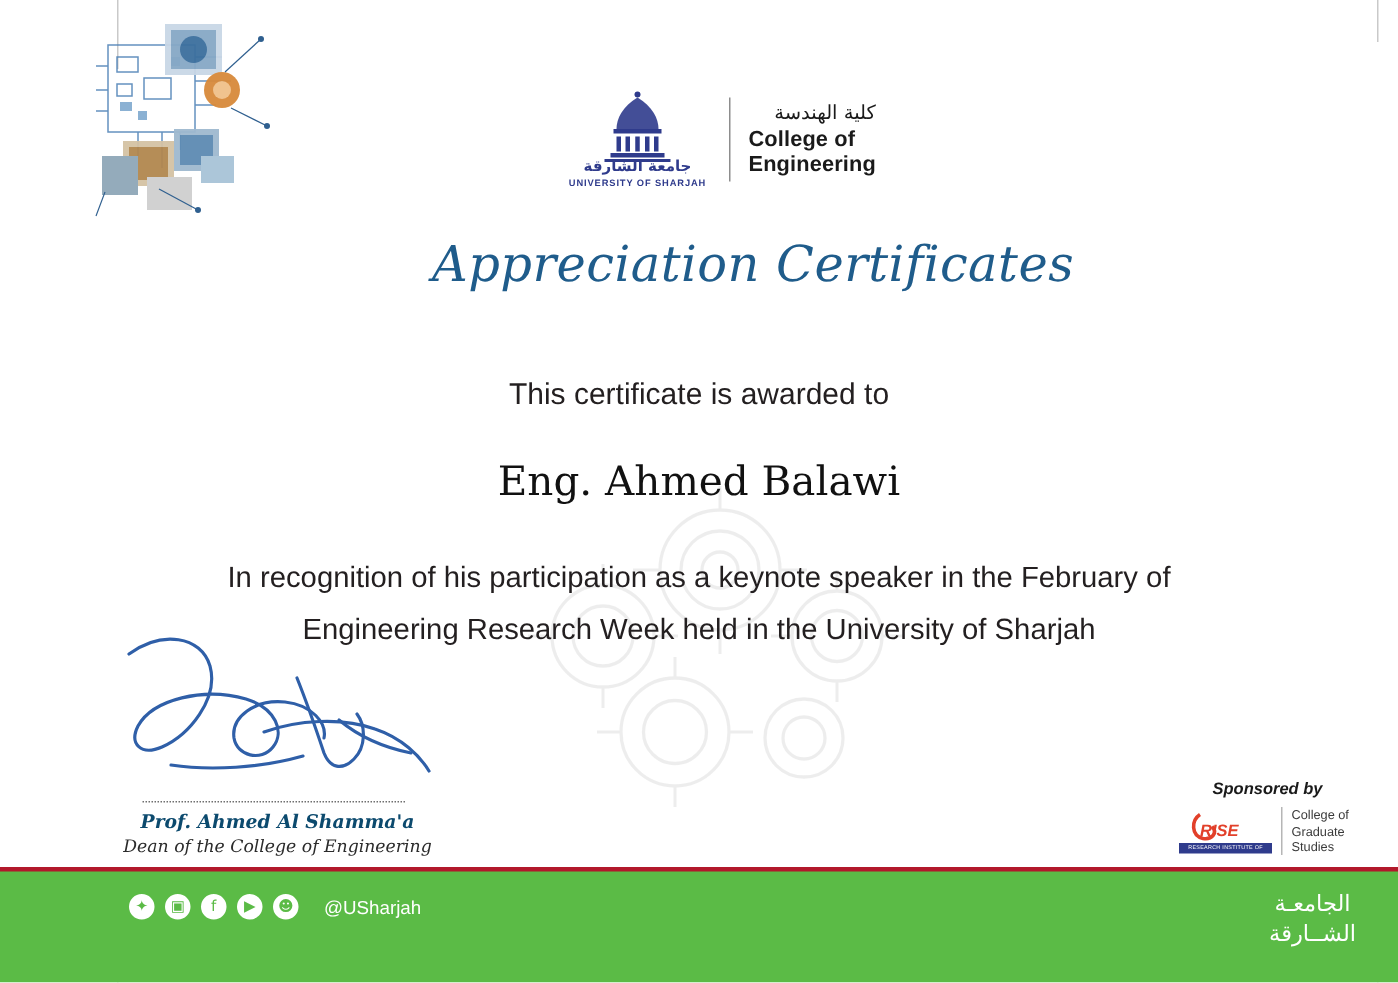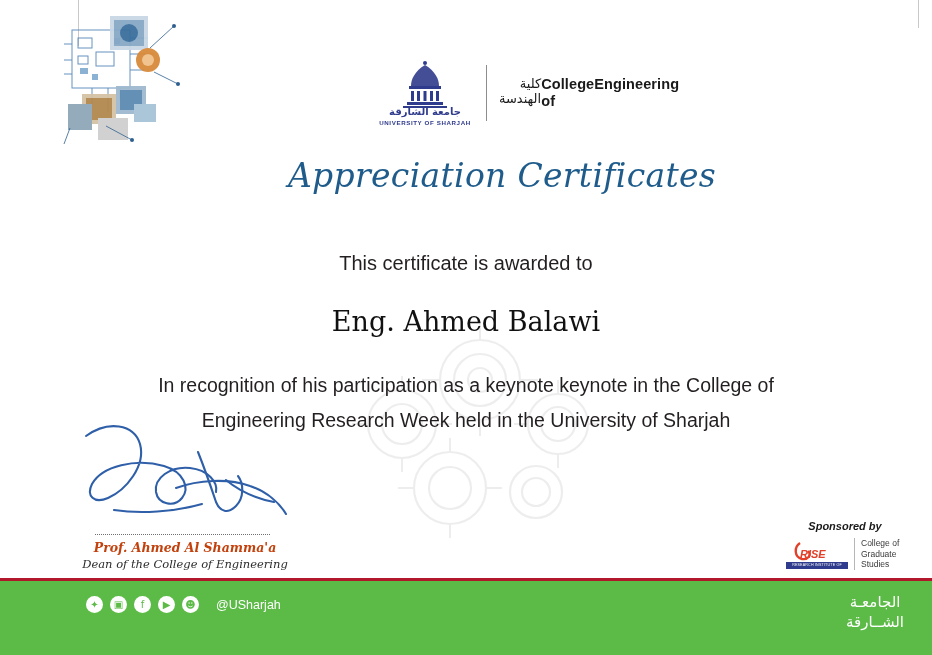--- a/index.html
+++ b/index.html
@@ -76,20 +76,21 @@
   }
   .divider-v {
     width: 1px;
     height: 56px;
     background: #8d8d8d;
     margin: 0 12px 0 6px;
     flex: none;
   }
   .college-names {
     display: flex;
+    flex-direction: column;
     justify-content: center;
     line-height: 1.16;
   }
   .college-ar {
     font-family: "DejaVu Sans", sans-serif;
     font-size: 13px;
     color: #1a1a1a;
     direction: rtl;
     margin-bottom: 2px;
   }
@@ -177,21 +178,21 @@
   .sig-name {
     position: absolute;
     left: 60px;
     top: 540px;
     width: 250px;
     text-align: center;
     font-family: "DejaVu Serif", serif;
     font-style: italic;
     font-weight: bold;
     font-size: 12.5px;
-    color: #c2410c;
+    color: #0c4a6e;
   }
   .sig-role {
     position: absolute;
     left: 60px;
     top: 557px;
     width: 250px;
     text-align: center;
     font-family: "DejaVu Serif", serif;
     font-style: italic;
     font-size: 11.5px;
@@ -411,21 +412,21 @@
     <path d="M198 104 h-14 M258 104 h14 M228 74 v-14 M228 134 v14"></path>
     <path d="M84 168 h-16 M156 168 h16 M120 132 v-14 M120 204 v14"></path>
   </g>
 </svg>
 
 <div class="cert-title">Appreciation Certificates</div>
 <div class="awarded-to">This certificate is awarded to</div>
 <div class="recipient">Eng. Ahmed Balawi</div>
 
 <div class="body-text">
-  <div>In recognition of his participation as a keynote keynote in the College of</div>
+  <div>In recognition of his participation as a keynote speaker in the February of</div>
   <div>Engineering Research Week held in the University of Sharjah</div>
 </div>
 
 <svg class="signature" viewBox="0 0 225 110">
   <g fill="none" stroke="#2f5fa8" stroke-width="2.1" stroke-linecap="round">
     <path d="M8 18 C30 2 56 6 62 26 C68 48 48 72 30 80 C16 86 8 78 14 66 C24 48 58 40 86 48 C106 54 112 70 104 80 C96 90 80 86 78 74 C76 60 92 48 112 50 C130 52 140 64 138 74"></path>
     <path d="M120 34 C128 54 134 72 138 84 C142 94 150 96 158 88 C166 80 166 66 160 58"></path>
     <path d="M98 70 C120 62 150 60 172 68 C190 74 202 86 208 96"></path>
     <path d="M148 62 C160 72 176 80 196 84"></path>
     <path d="M36 92 C62 96 96 94 124 86"></path>

